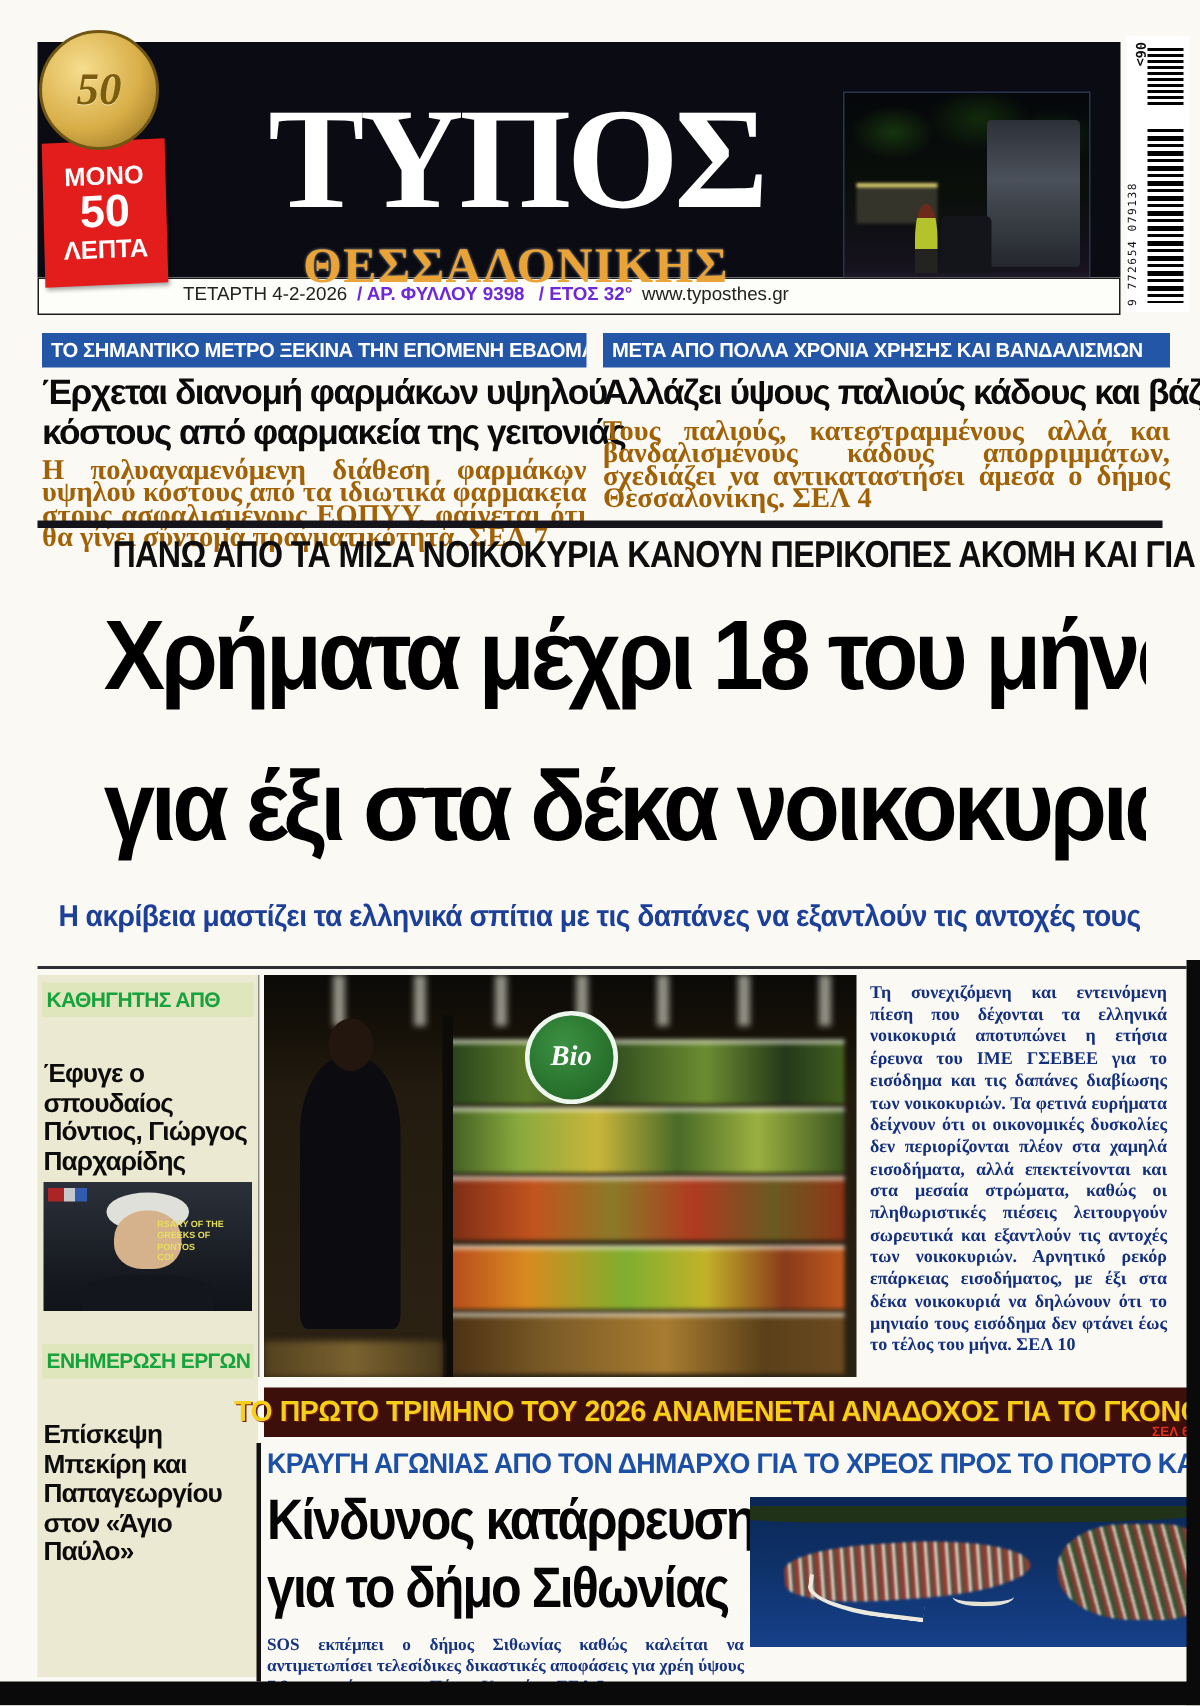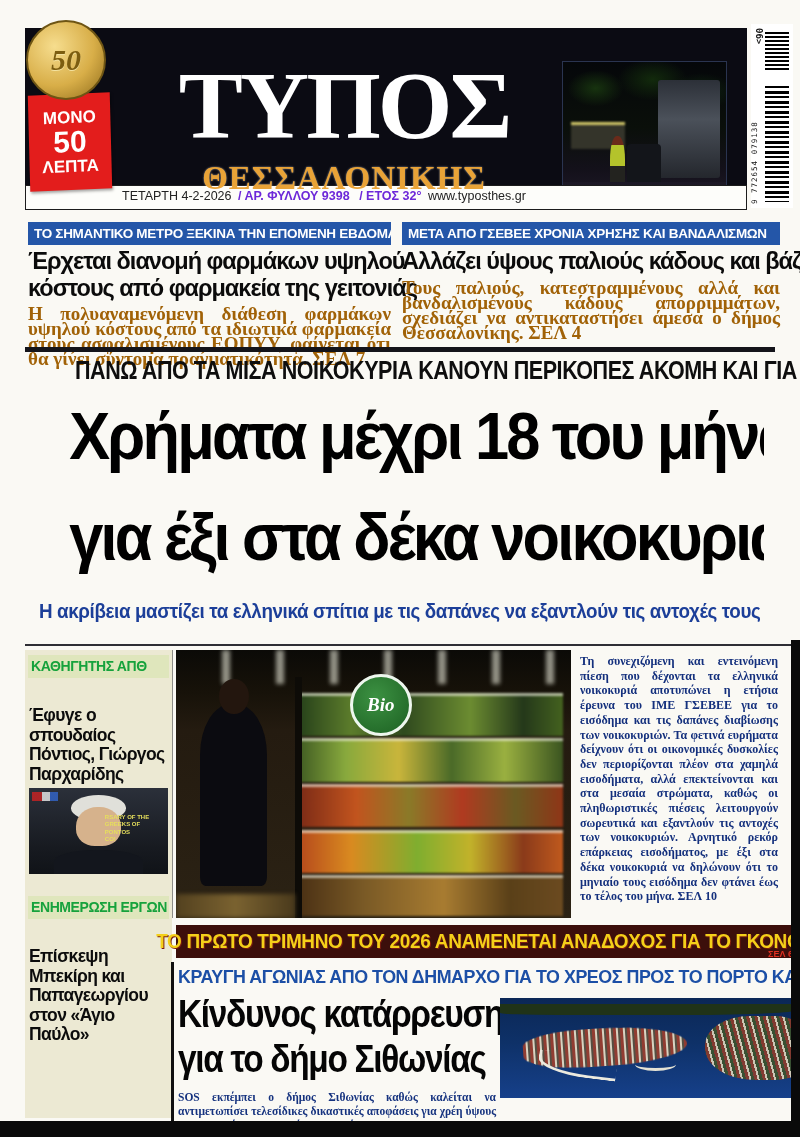--- a/index.html
+++ b/index.html
@@ -196,21 +196,21 @@
 
   <div class="blurb a">
     <div class="kick">ΤΟ ΣΗΜΑΝΤΙΚΟ ΜΕΤΡΟ ΞΕΚΙΝΑ ΤΗΝ ΕΠΟΜΕΝΗ ΕΒΔΟΜΑΔΑ</div>
     <div class="hl">
       <span>Έρχεται διανομή φαρμάκων υψηλού</span>
       <span>κόστους από φαρμακεία της γειτονιάς</span>
     </div>
     <div class="bd">Η πολυαναμενόμενη διάθεση φαρμάκων υψηλού κόστους από τα ιδιωτικά φαρμακεία στους ασφαλισμένους ΕΟΠΥΥ, φαίνεται ότι θα γίνει σύντομα πραγματικότητα. ΣΕΛ 7</div>
   </div>
   <div class="blurb b">
-    <div class="kick">ΜΕΤΑ ΑΠΟ ΓΣΕΒΕΕ ΧΡΟΝΙΑ ΧΡΗΣΗΣ ΚΑΙ ΒΑΝΔΑΛΙΣΜΩΝ</div>
+    <div class="kick">ΜΕΤΑ ΑΠΟ ΠΟΛΛΑ ΧΡΟΝΙΑ ΧΡΗΣΗΣ ΚΑΙ ΒΑΝΔΑΛΙΣΜΩΝ</div>
     <div class="hl">
       <span>Αλλάζει ύψους παλιούς κάδους και βάζει</span>
     </div>
     <div class="bd">Τους παλιούς, κατεστραμμένους αλλά και βανδαλισμένους κάδους απορριμμάτων, σχεδιάζει να αντικαταστήσει άμεσα ο δήμος Θεσσαλονίκης. ΣΕΛ 4</div>
   </div>
   <div class="rule-top"></div>
 
   <div class="main-kick">
     <span>ΠΑΝΩ ΑΠΟ ΤΑ ΜΙΣΑ ΝΟΙΚΟΚΥΡΙΑ ΚΑΝΟΥΝ ΠΕΡΙΚΟΠΕΣ ΑΚΟΜΗ ΚΑΙ ΓΙΑ ΒΑΣΙΚΕΣ ΑΝΑΓΚΕΣ</span>
   </div>

